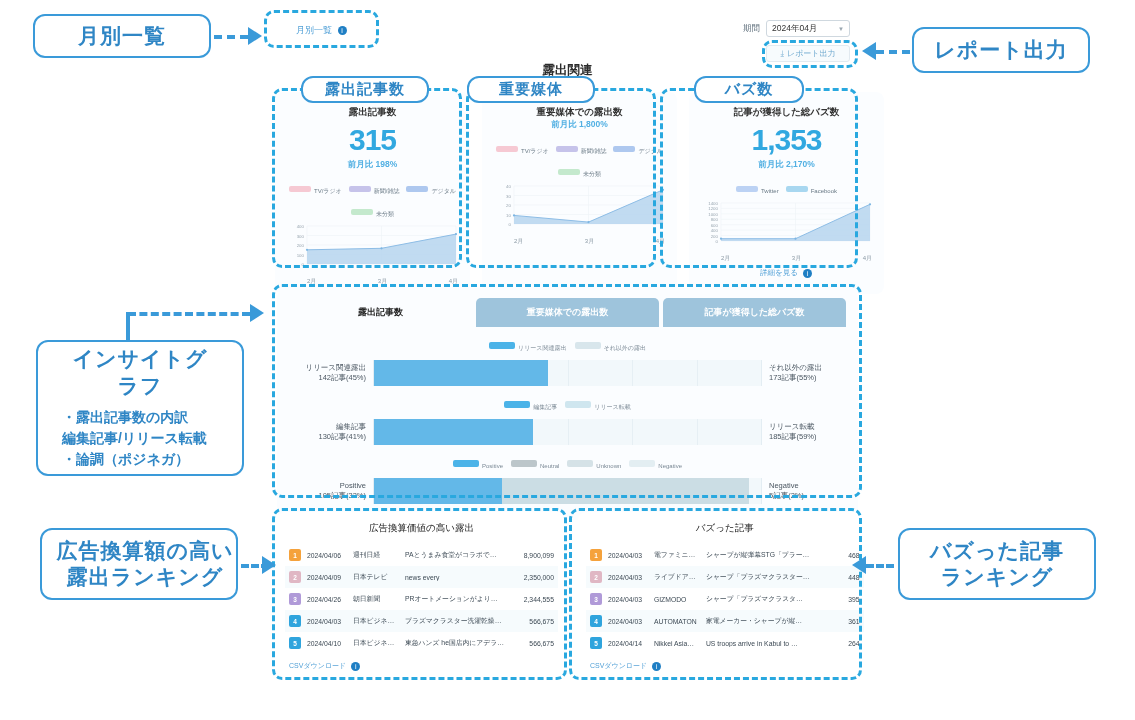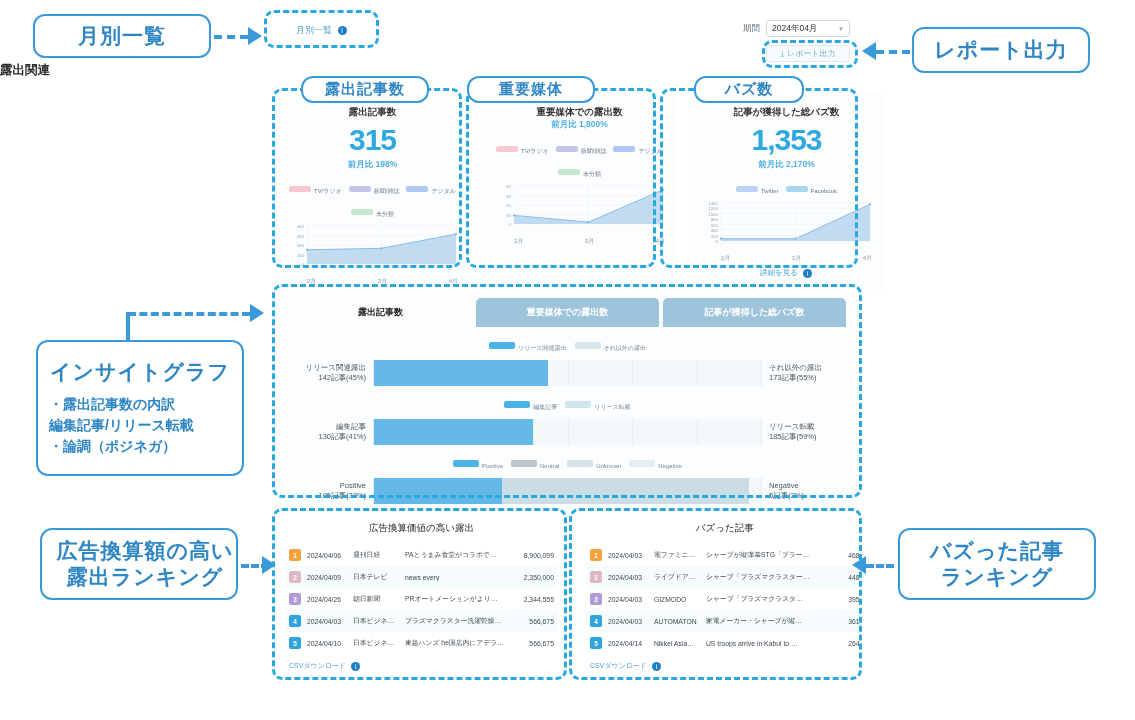--- a/index.html
+++ b/index.html
@@ -35,21 +35,21 @@
         font-size:7px;line-height:9px;text-align:center;vertical-align:middle;margin-left:3px;}
   .period{ position:absolute; right:285px; top:20px; display:flex; align-items:center; gap:6px;}
   .period .lbl{ font-size:8.5px; color:#5a6b78;}
   .select{ width:84px;height:17px;border:1px solid #cfd8df;border-radius:3px;background:#fff;
            font-size:8.5px;color:#333;display:flex;align-items:center;padding:0 5px;justify-content:space-between;}
   .caret{ font-size:6px;color:#9aa7b1;}
   .reportbtn{ position:absolute; right:285px; top:45px; width:84px;height:17px;border:1px solid #e2eaf0;border-radius:3px;
               background:#f7fbfd;font-size:8px;color:#6fa9cf;display:flex;align-items:center;justify-content:center;gap:3px;}
 
   
-  .sec-title{ position:absolute; left:0; right:0; top:62px; text-align:left; font-size:12.5px; font-weight:bold; color:#2b2b2b;}
+  .sec-title{ position:absolute; left:0; right:0; top:62px; text-align:center; font-size:12.5px; font-weight:bold; color:#2b2b2b;}
   .kpi-row{ position:absolute; left:275px; top:92px; width:585px; display:flex; gap:12px;}
   .kpi{ flex:1; background:#fbfdff; border-radius:8px; padding:14px 10px 8px; }
   .kpi h3{ margin:0; text-align:center; font-size:9.5px; color:#333; font-weight:bold;}
   .kpi .big{ text-align:center; font-size:30px; font-weight:bold; color:#31a8e0; margin:4px 0 2px; letter-spacing:-1px;}
   .kpi .cmp{ text-align:center; font-size:8.5px; color:#52b0e3; font-weight:bold;}
   .legend{ display:flex; flex-wrap:wrap; justify-content:center; gap:5px 7px; margin:8px 0 4px;}
   .legend span.sw{ display:inline-block;width:22px;height:6px;border-radius:2px;margin-right:3px;vertical-align:middle;}
   .legend i{ font-size:6px; font-style:normal; color:#6a7a86;}
   .chart{ position:relative; height:52px; margin-top:2px; }
   .chart svg{ display:block; }
@@ -419,21 +419,21 @@
 <div class="callout" style="left:301px;top:76px;width:128px;height:27px;">
   <div class="title" style="font-size:15px">露出記事数</div>
 </div>
 <div class="callout" style="left:467px;top:76px;width:128px;height:27px;">
   <div class="title" style="font-size:15px">重要媒体</div>
 </div>
 <div class="callout" style="left:694px;top:76px;width:110px;height:27px;">
   <div class="title" style="font-size:15px">バズ数</div>
 </div>
 
-<div class="callout" style="left:36px;top:340px;width:208px;height:136px;align-items:flex-start;padding:0 11px;">
+<div class="callout" style="left:36px;top:340px;width:208px;height:136px;align-items:flex-start;padding:0 24px;">
   <div class="title" style="align-self:center">インサイトグラフ</div>
   <div class="sub" style="white-space:pre-line">・露出記事数の内訳
 編集記事/リリース転載
 ・論調（ポジネガ）</div>
 </div>
 <div class="arrow" style="left:128px;top:312px;width:122px;"></div>
 <div class="arrowhead ah-right" style="left:250px;top:304px;"></div>
 <div style="position:absolute;left:126px;top:312px;width:4px;height:30px;background:#3a9ad9;"></div>
 
 <div class="callout" style="left:40px;top:528px;width:198px;height:72px;padding-left:12px;">

